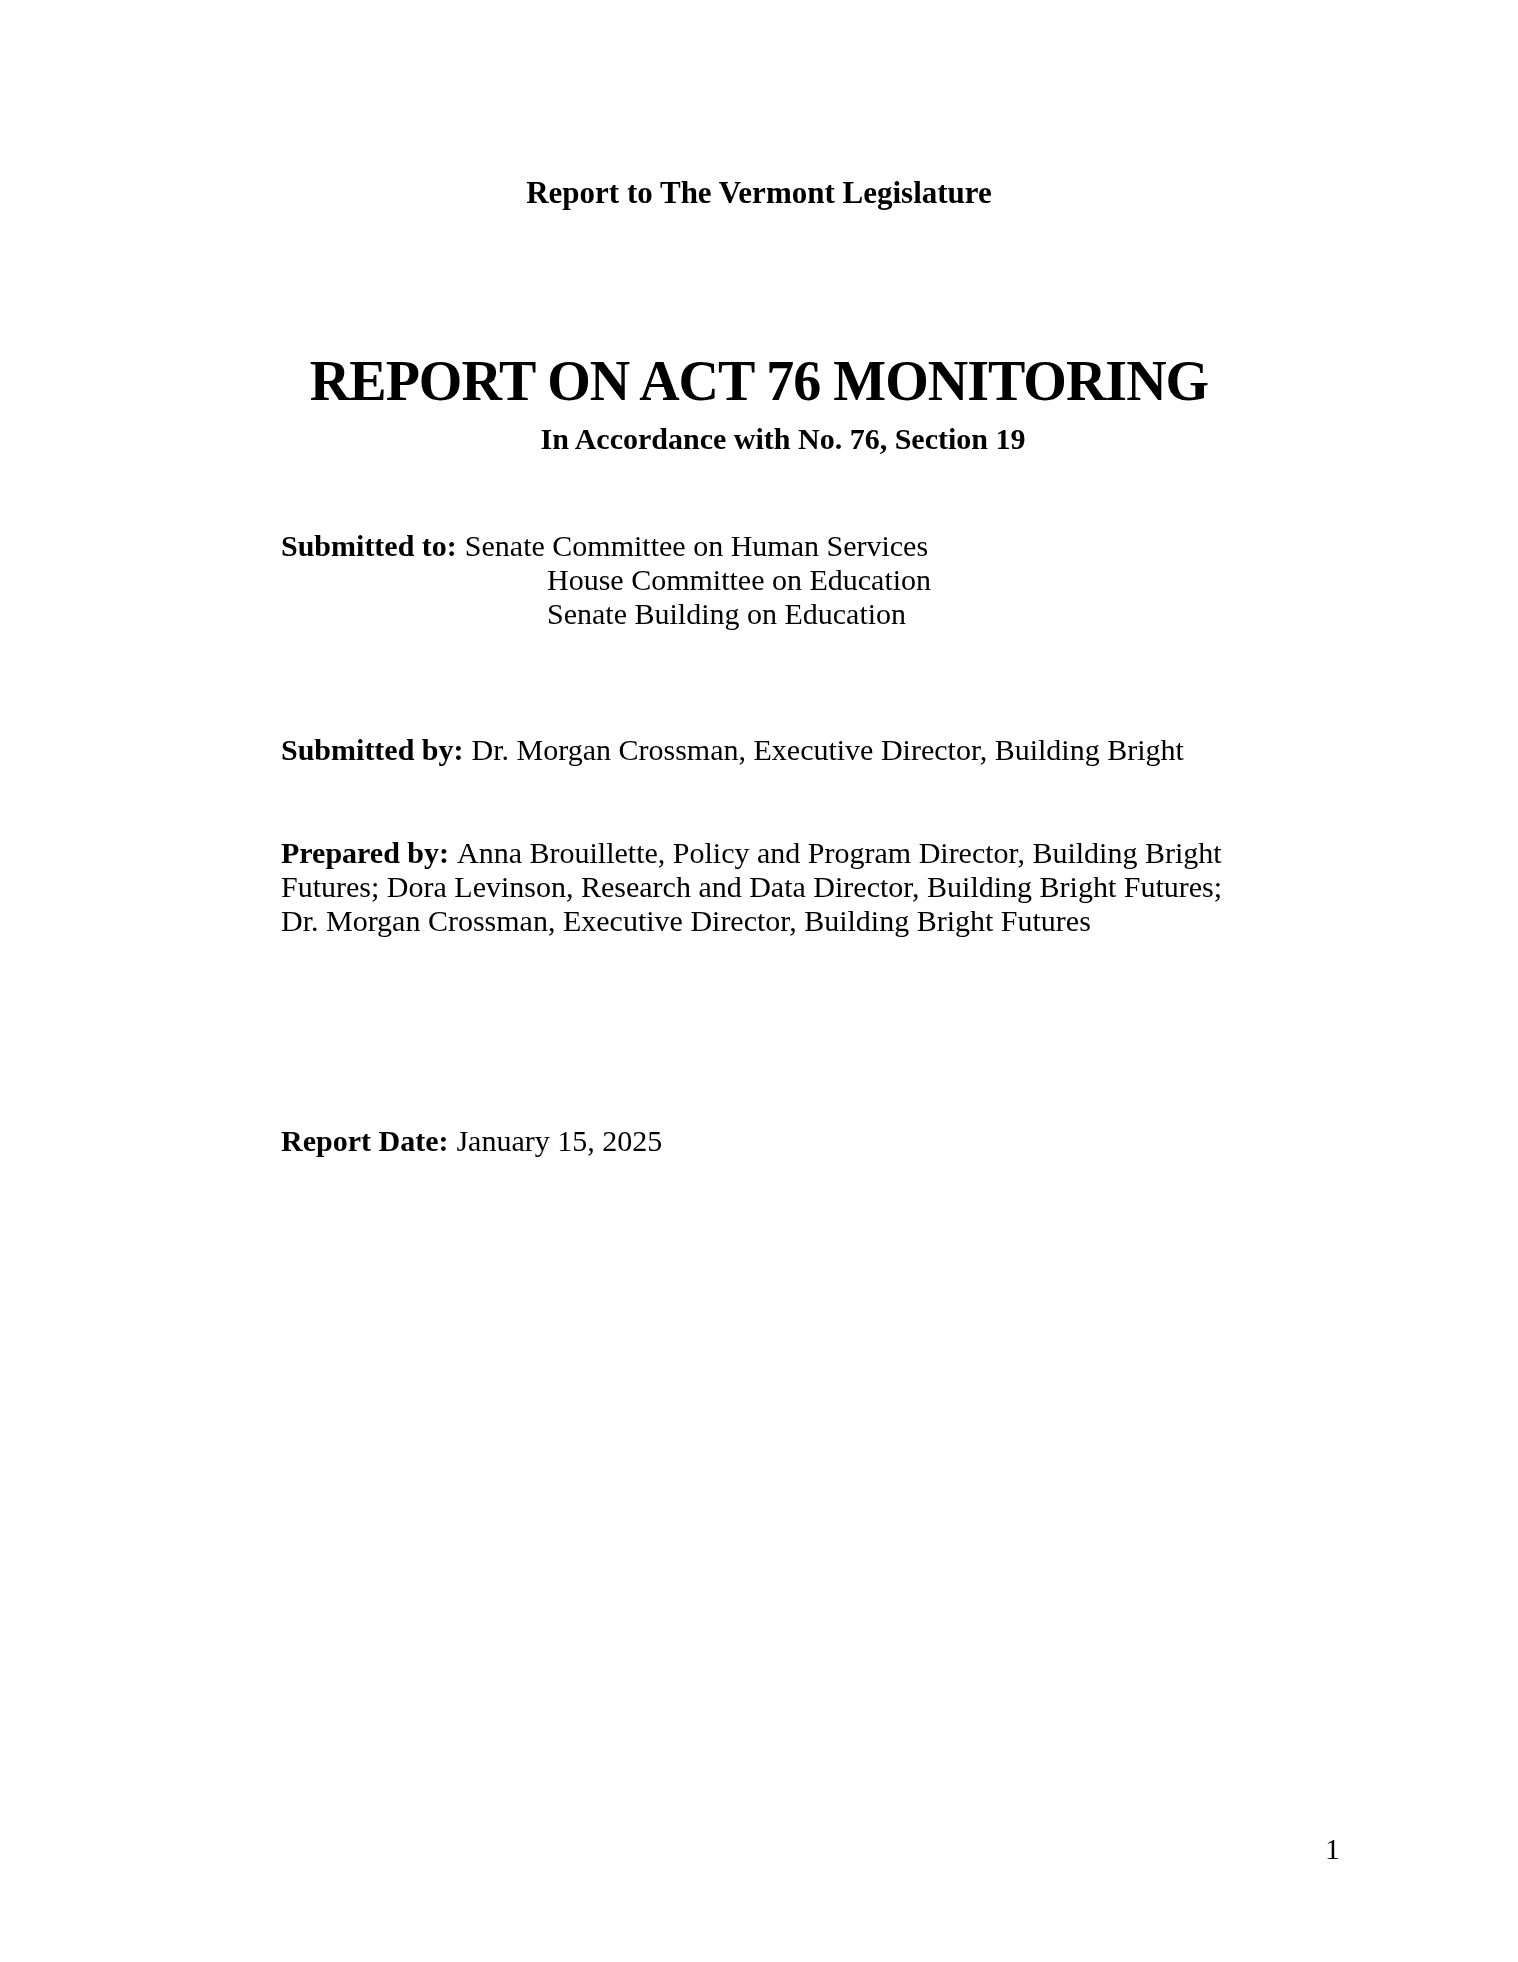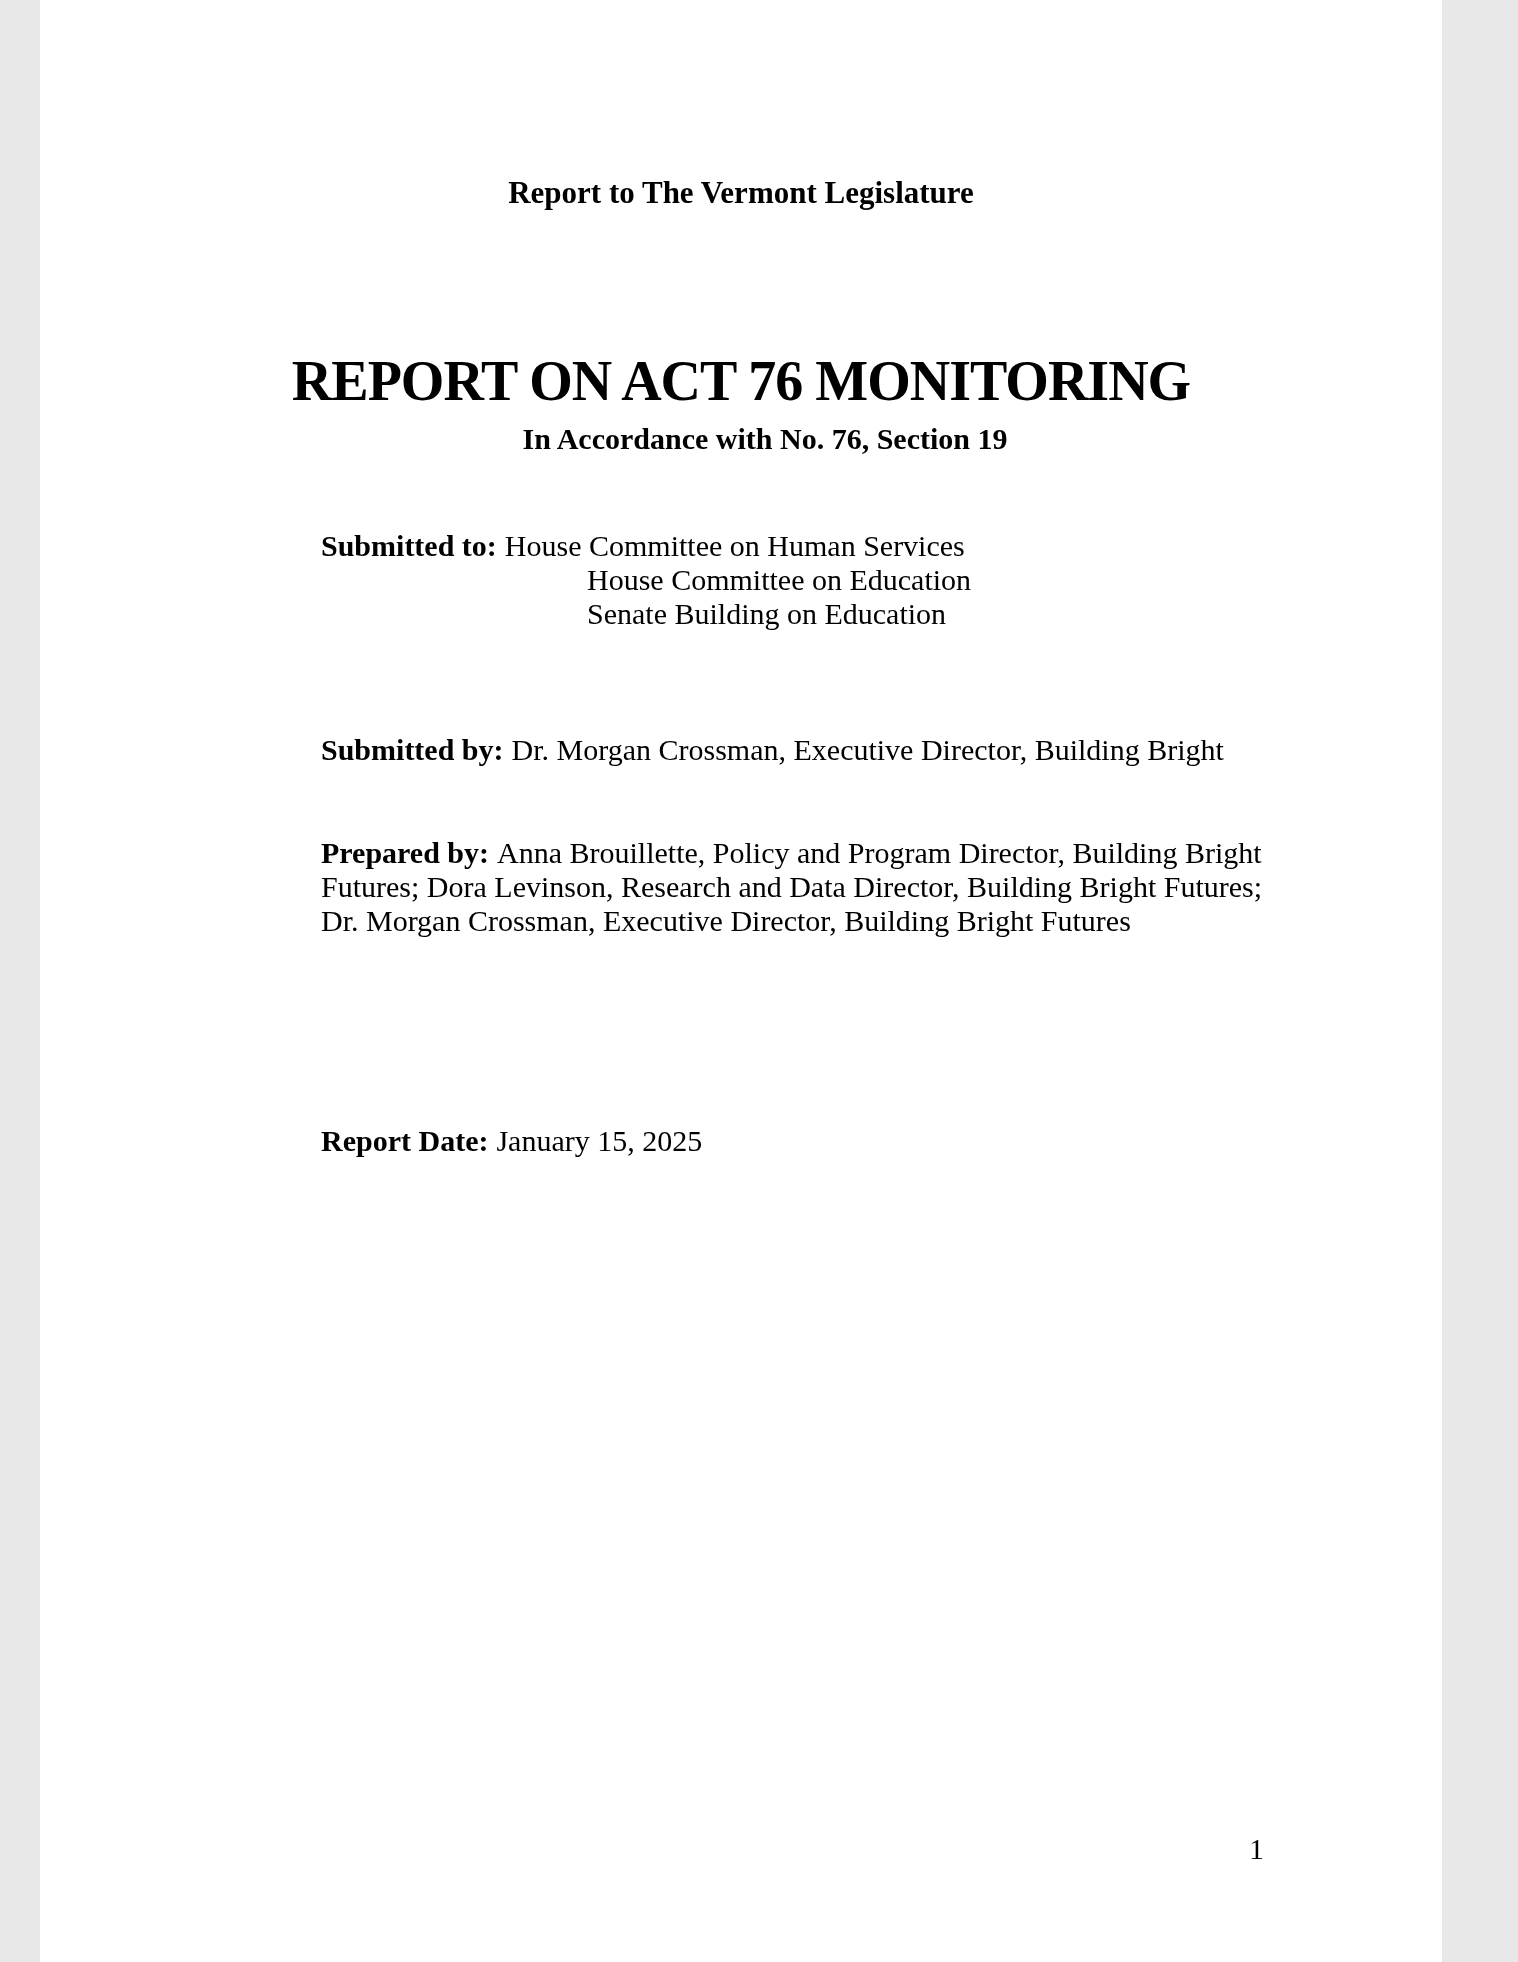--- a/index.html
+++ b/index.html
@@ -2,27 +2,26 @@
 <html><head>
 <meta charset="utf-8">
 <style>
   html, body {
     margin: 0;
     padding: 0;
     background: #e8e8e8;
   }
   .page {
     position: relative;
-    width: 1402px;
+    width: 1518px;
     height: 1962px;
     background: #ffffff;
     font-family: "Liberation Serif", "DejaVu Serif", serif;
     color: #000000;
     overflow: hidden;
-    margin-left: 40px;
   }
   .centered {
     position: absolute;
     left: 0;
     right: 0;
     text-align: center;
     white-space: nowrap;
   }
   .doc-header {
     top: 173px;
@@ -81,21 +80,21 @@
 <div class="page">
 
   <div class="centered doc-header">Report to The Vermont Legislature</div>
 
   <h1 class="centered doc-title">REPORT ON ACT 76 MONITORING</h1>
 
   <div class="centered doc-subtitle">In Accordance with No. 76, Section 19</div>
 
   <div class="block submitted-to">
     <div class="line">
-      <span class="label">Submitted to:</span><span>House Committee on Human Services</span>
+      <span class="label">Submitted to:</span><span>Senate Committee on Human Services</span>
     </div>
     <div class="line indent">House Committee on Education</div>
     <div class="line indent">Senate Building on Education</div>
   </div>
 
   <div class="block submitted-by">
     <div class="line">
       <span class="label">Submitted by:</span><span>Dr. Morgan Crossman, Executive Director, Building Bright</span>
     </div>
   </div>

